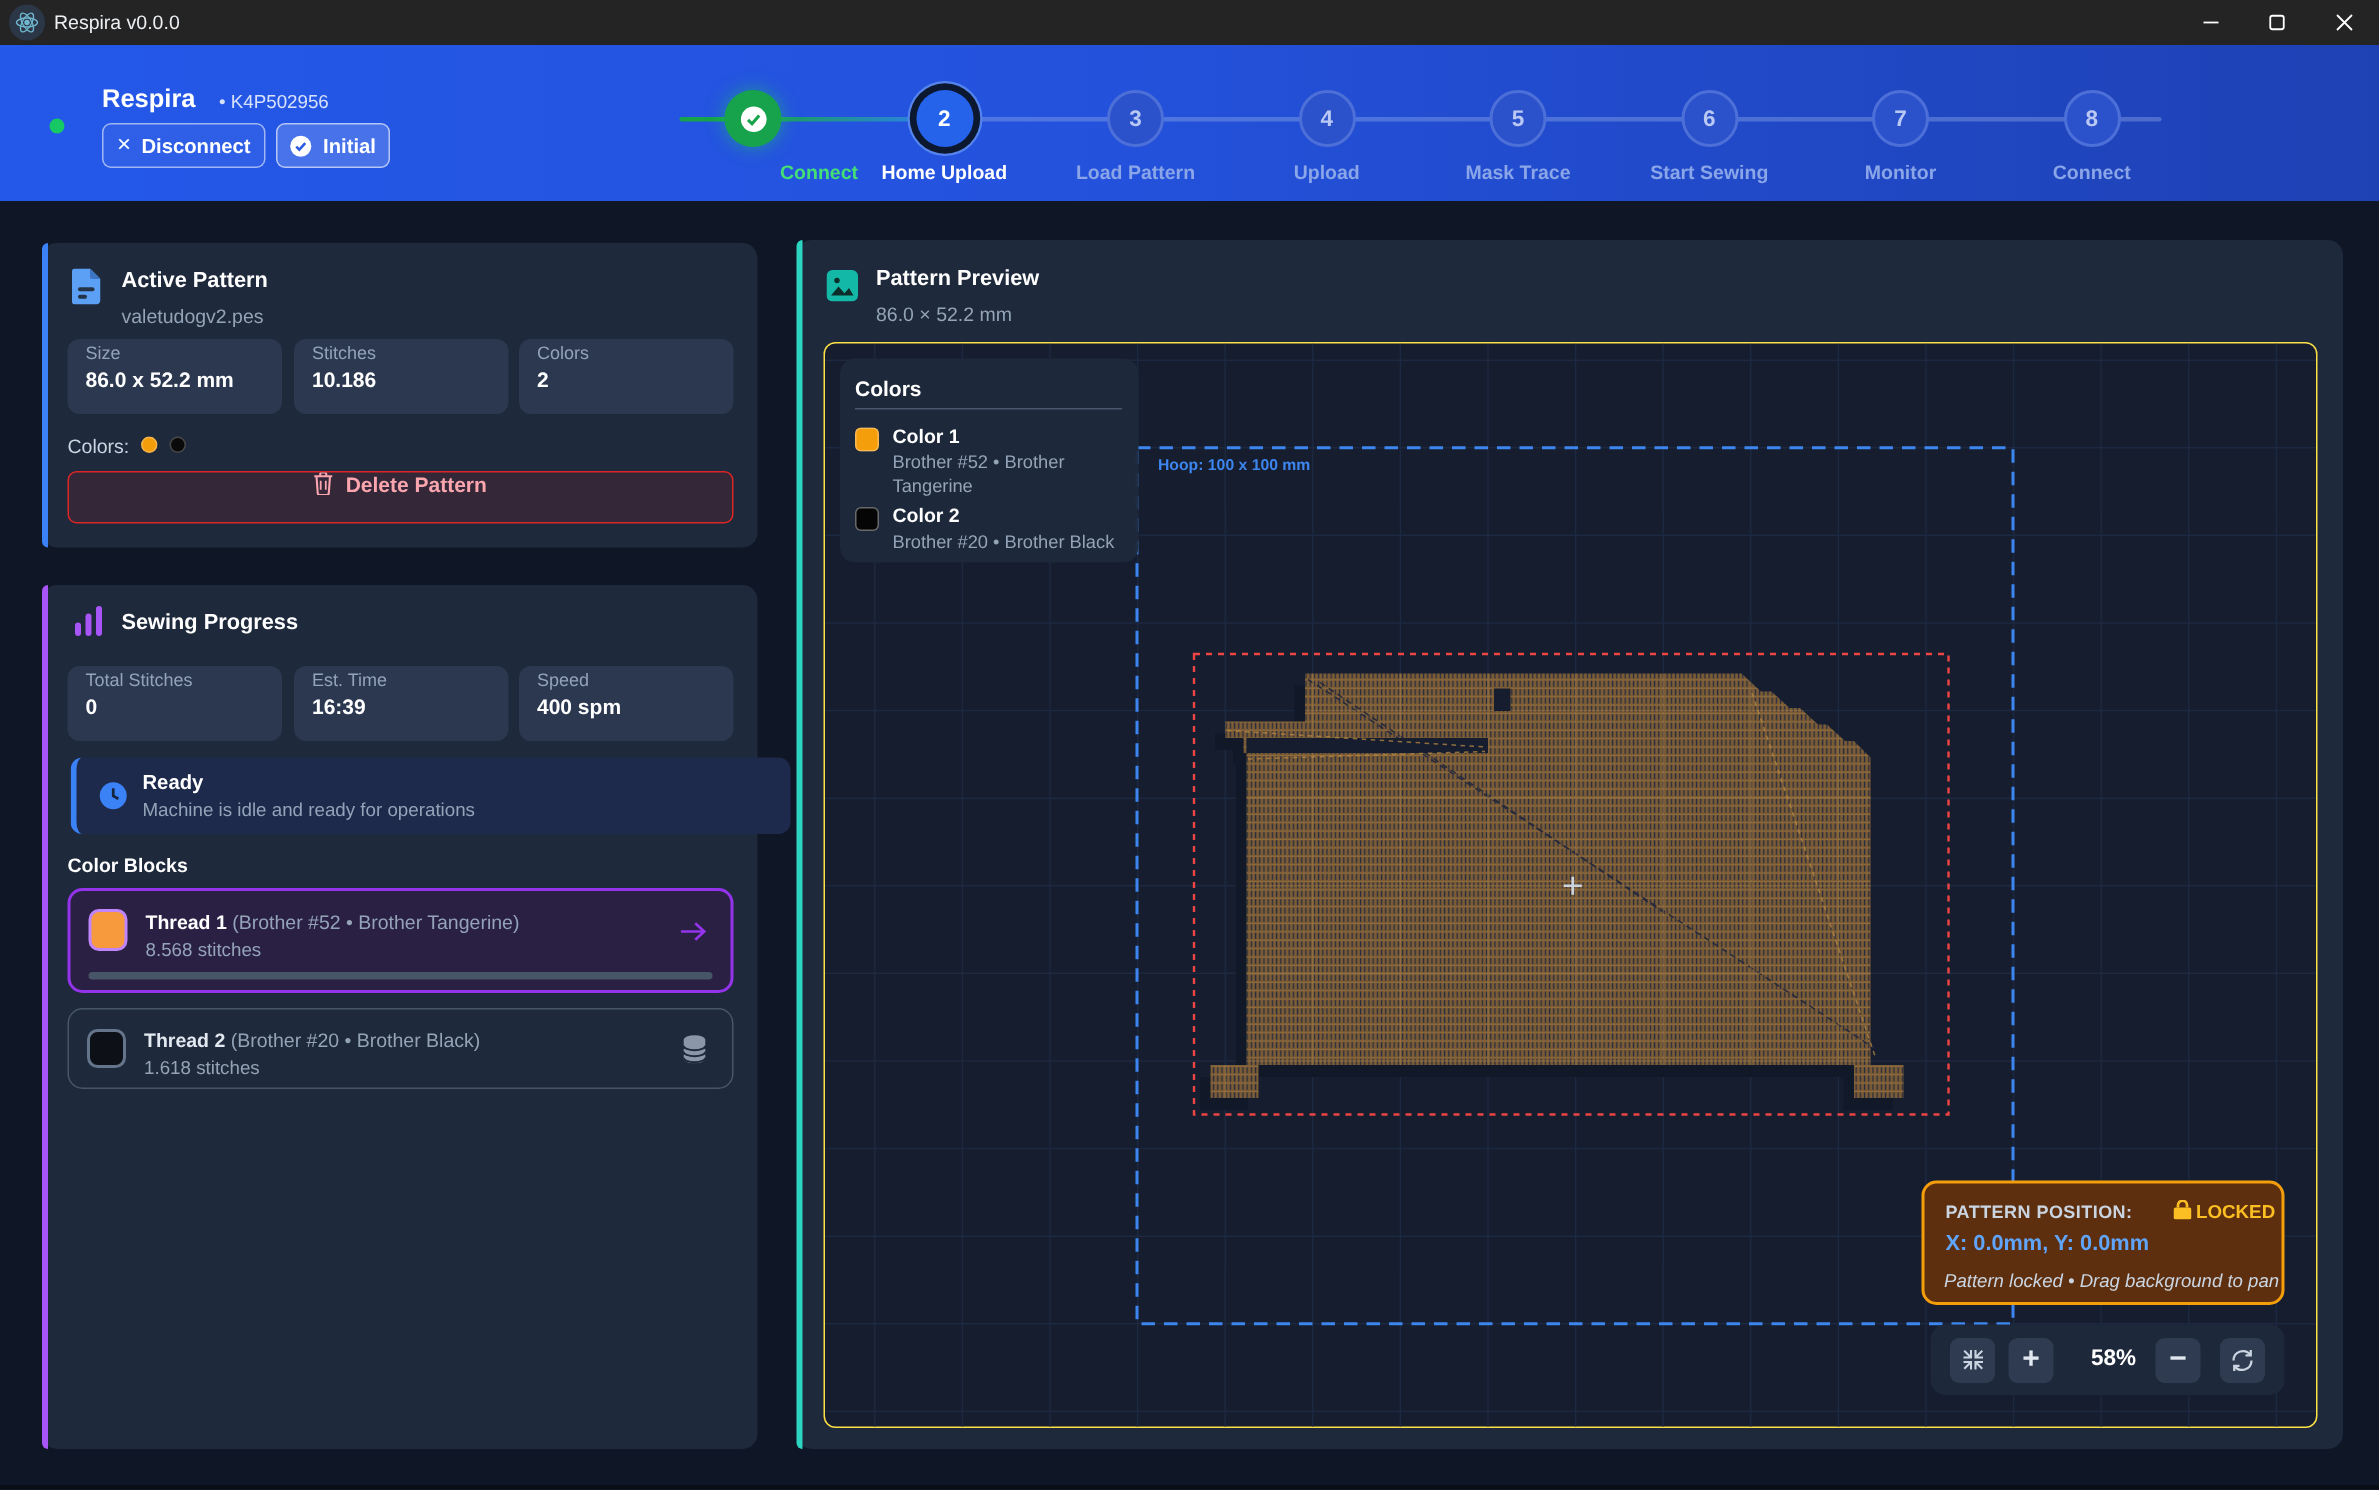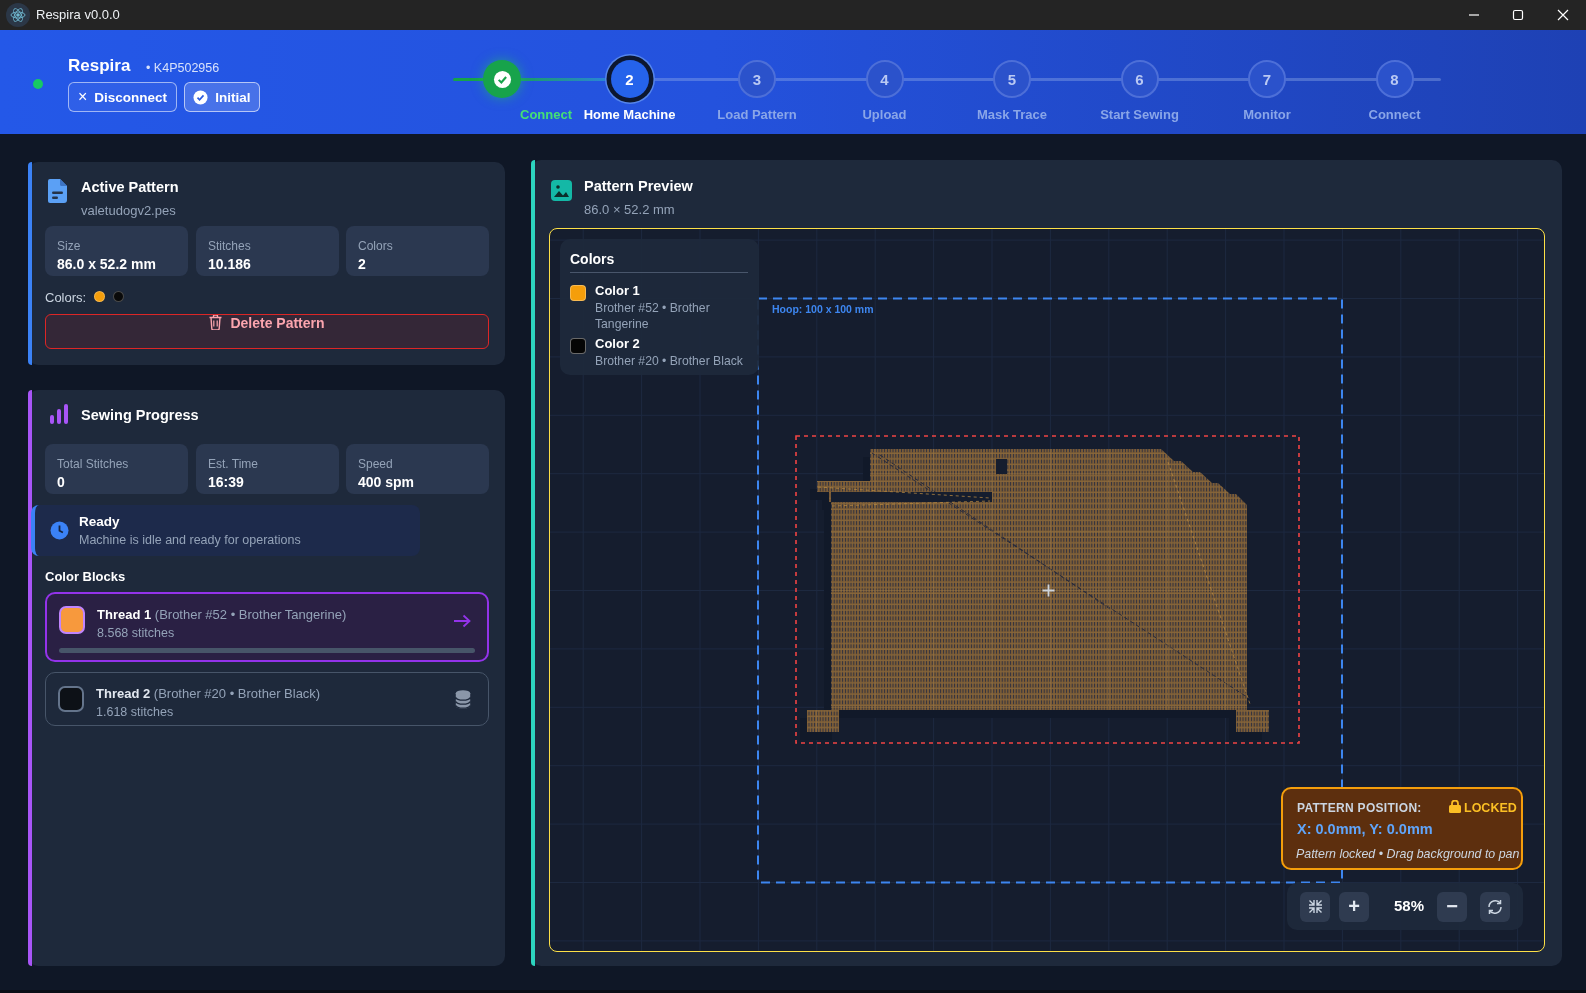--- a/index.html
+++ b/index.html
@@ -29,29 +29,29 @@
 .stepc { position:absolute; top:30px; width:38px; height:38px; border-radius:50%; display:flex; align-items:center; justify-content:center;
   font-size:15px; font-weight:bold; }
 .stepc.todo { background:#2b52cb; border:2px solid #4d6fd8; color:#bac9f3; }
 .steplab { position:absolute; top:77px; width:140px; text-align:center; font-size:13px; font-weight:bold; }
 
 
 .card { position:absolute; background:#1e293b; border-radius:10px; }
 .lbord { position:absolute; left:0; top:0; bottom:0; width:4px; border-radius:10px 0 0 10px; }
 .cardtitle { position:absolute; color:#fff; font-size:14.5px; font-weight:bold; }
 .cardsub { position:absolute; color:#94a3b8; font-size:13px; }
-.statbox { position:absolute; width:143px; height:50px; background:#2b3850; border-radius:8px; padding:13px 12px; }
+.statbox { position:absolute; width:143px; height:50px; background:#2b3850; border-radius:8px; padding:2px 12px; }
 .statbox .lab { color:#94a3b8; font-size:12px; }
 .statbox .val { color:#fff; font-size:14px; font-weight:bold; margin-top:3px; }
 
 
 #card1 { left:28px; top:162px; width:477px; height:203px; }
 
 #card2 { left:28px; top:390px; width:477px; height:576px; }
-#ready { position:absolute; left:3px; top:115px; width:389px; height:51px; background:#1d2a4b; border-left:4px solid #3b82f6; border-radius:8px; }
+#ready { position:absolute; left:19px; top:115px; width:480px; height:51px; background:#1d2a4b; border-left:4px solid #3b82f6; border-radius:8px; }
 .thread { position:absolute; left:17px; width:444px; border-radius:10px; }
 #thread1 { top:202px; height:70px; background:#2a2044; border:2px solid #9333ea; }
 #thread2 { top:282px; height:54px; background:rgba(30,41,59,.5); border:1.5px solid #475569; }
 .sw { position:absolute; border-radius:7px; }
 .tmain { position:absolute; left:50px; top:13px; font-size:13px; color:#94a3b8; }
 .tmain b { color:#fff; }
 .tsub { position:absolute; left:50px; top:32px; font-size:12.5px; color:#94a3b8; }
 #delbtn { position:absolute; left:17px; top:152px; width:444px; height:35px; border:1.5px solid #dc2626; border-radius:6px;
   background:rgba(130,30,40,.22); color:#fba5ae; font-size:14px; font-weight:bold; display:flex; align-items:flex-start; justify-content:center; gap:8px; }
 
@@ -122,21 +122,21 @@
     </div>
     <div class="stepc" id="st2" style="background: rgb(37, 99, 235); color: rgb(255, 255, 255); box-shadow: rgb(12, 23, 48) 0px 0px 0px 4.5px, rgb(85, 133, 236) 0px 0px 0px 6px; left: 610.5px;">2</div>
     <div class="stepc todo" id="st3" style="left: 738px;">3</div>
     <div class="stepc todo" id="st4" style="left: 865.5px;">4</div>
     <div class="stepc todo" id="st5" style="left: 993px;">5</div>
     <div class="stepc todo" id="st6" style="left: 1120.5px;">6</div>
     <div class="stepc todo" id="st7" style="left: 1248px;">7</div>
     <div class="stepc todo" id="st8" style="left: 1375.5px;">8</div>
 
     <div class="steplab" style="color: rgb(69, 224, 117); left: 432px; text-align: right;">Connect</div>
-    <div class="steplab" style="color: rgb(255, 255, 255); left: 559.5px;">Home Machine</div>
+    <div class="steplab" style="color: rgb(255, 255, 255); left: 559.5px;">Home Upload</div>
     <div class="steplab" style="color: rgb(138, 166, 232); left: 687px;">Load Pattern</div>
     <div class="steplab" style="color: rgb(138, 166, 232); left: 814.5px;">Upload</div>
     <div class="steplab" style="color: rgb(138, 166, 232); left: 942px;">Mask Trace</div>
     <div class="steplab" style="color: rgb(138, 166, 232); left: 1069.5px;">Start Sewing</div>
     <div class="steplab" style="color: rgb(138, 166, 232); left: 1197px;">Monitor</div>
     <div class="steplab" style="color: rgb(138, 166, 232); left: 1324.5px;">Connect</div>
   </div>
 
   <div class="card" id="card1">
     <div class="lbord" style="background:#3b82f6"></div>

